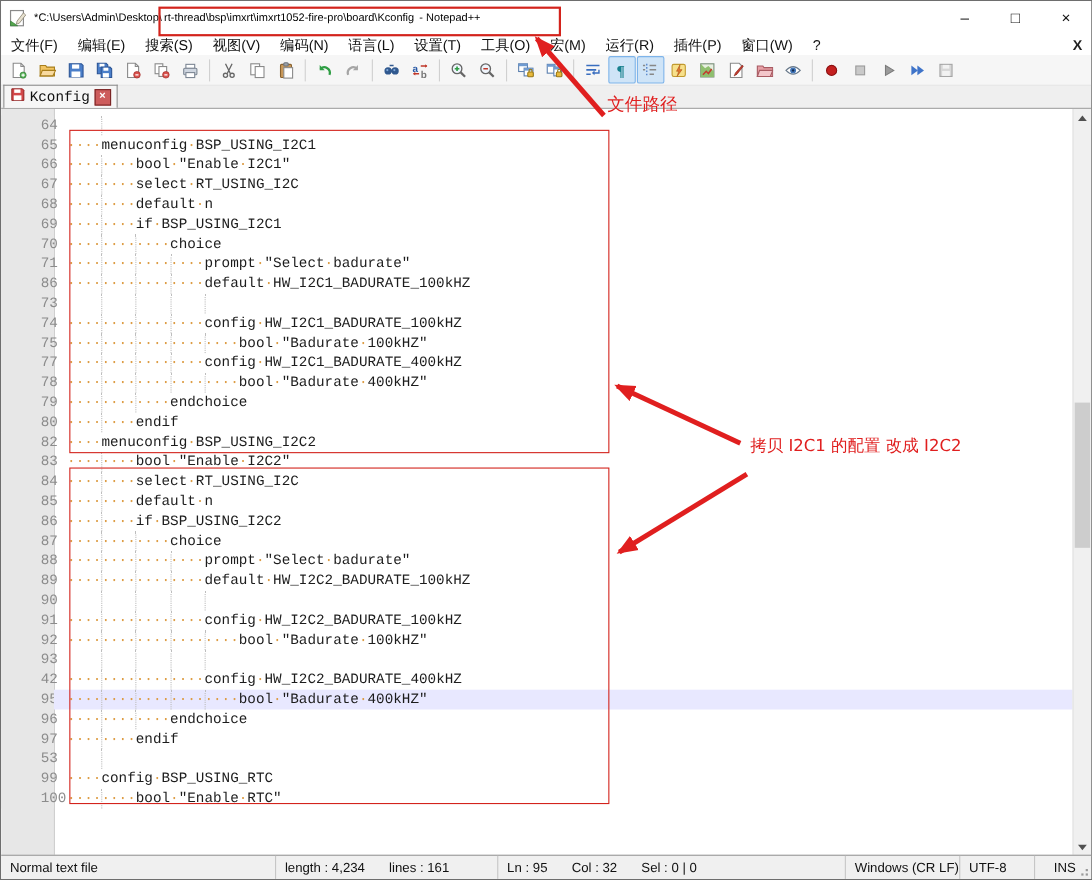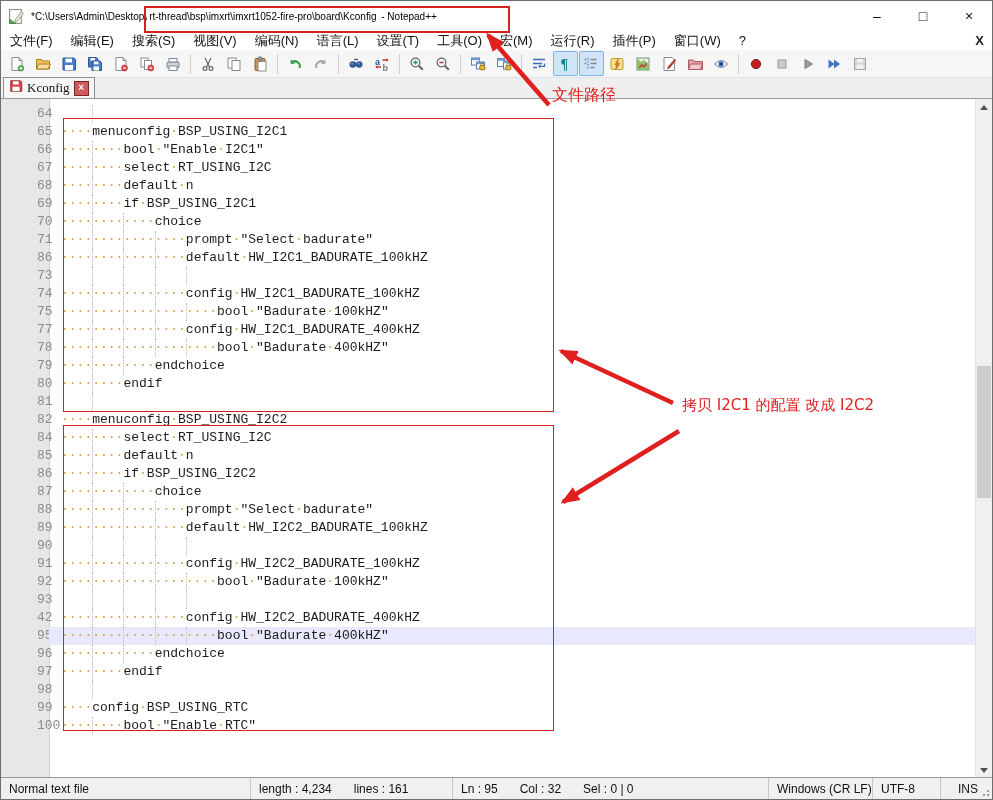--- a/index.html
+++ b/index.html
@@ -21,21 +21,21 @@
 
   
   .toolbar{position:absolute;left:0;top:49px;right:0;height:28px;background:#f6f6f6;display:flex;align-items:center;padding-left:3px;border-bottom:1px solid #e3e3e3;box-sizing:border-box;}
   .tb{width:23px;height:23px;display:flex;align-items:center;justify-content:center;border:1px solid transparent;border-radius:2px;margin:0 0.5px;flex:0 0 auto;}
   .tb.pressed{background:#cfe4f7;border-color:#7eb4ea;}
   .tsep{width:1px;height:20px;background:#d0d0d0;margin:0 4px;flex:0 0 auto;}
 
   
   .tabbar{position:absolute;left:0;top:77px;right:0;height:21px;background:#efefef;border-bottom:1px solid #9a9a9a;box-sizing:border-box;display:flex;align-items:flex-end;}
   .tab{height:20px;margin-left:2px;background:#f6f6f6;border:1px solid #8f8f8f;border-bottom:none;display:flex;align-items:center;gap:4px;padding:0 5px;}
-  .tab-label{font-family:Liberation Serif, serif;font-size:13px;color:#111;}
+  .tab-label{font-family:Liberation Mono, monospace;font-size:13px;color:#111;}
   .tab-close{width:13px;height:13px;background:#cd5c5c;border:1px solid #7a2626;color:#fff;font-size:10px;line-height:11px;text-align:center;font-weight:bold;}
 
   
   .editor{position:absolute;left:0;top:98px;right:0;height:680px;background:#fff;overflow:hidden;}
   .gutter-bg{position:absolute;left:0;top:0;bottom:0;width:48px;background:#e7e7e7;border-right:1px solid #cfcfcf;}
   .code{position:absolute;left:0;top:6px;right:17px;font-family:"Liberation Mono","DejaVu Sans Mono",monospace;font-size:13px;line-height:18px;}
   .row{display:flex;height:18px;white-space:pre;}
   .ln{width:48px;flex:0 0 auto;text-align:center;padding-right:10px;box-sizing:border-box;color:#8c8c8c;background:#e7e7e7;padding-left:36px;}
   .lt{flex:1;position:relative;padding-left:12px;color:#1c1c1c;}
   .lt.cur{background:#e8e8ff;}
@@ -363,37 +363,37 @@
         <div class="row"><span class="ln">70</span><div class="lt"><span class="g" style="left: 43.2px;"></span><span class="g" style="left: 74.4px;"></span><span class="w">············</span><span>choice</span></div></div>
         <div class="row"><span class="ln">71</span><div class="lt"><span class="g" style="left: 43.2px;"></span><span class="g" style="left: 74.4px;"></span><span class="g" style="left: 105.6px;"></span><span class="w">················</span><span>prompt</span><span class="w">·</span><span>"Select</span><span class="w">·</span><span>badurate"</span></div></div>
         <div class="row"><span class="ln">86</span><div class="lt"><span class="g" style="left: 43.2px;"></span><span class="g" style="left: 74.4px;"></span><span class="g" style="left: 105.6px;"></span><span class="w">················</span><span>default</span><span class="w">·</span><span>HW_I2C1_BADURATE_100kHZ</span></div></div>
         <div class="row"><span class="ln">73</span><div class="lt"><span class="g" style="left: 43.2px;"></span><span class="g" style="left: 74.4px;"></span><span class="g" style="left: 105.6px;"></span><span class="g" style="left: 136.8px;"></span></div></div>
         <div class="row"><span class="ln">74</span><div class="lt"><span class="g" style="left: 43.2px;"></span><span class="g" style="left: 74.4px;"></span><span class="g" style="left: 105.6px;"></span><span class="w">················</span><span>config</span><span class="w">·</span><span>HW_I2C1_BADURATE_100kHZ</span></div></div>
         <div class="row"><span class="ln">75</span><div class="lt"><span class="g" style="left: 43.2px;"></span><span class="g" style="left: 74.4px;"></span><span class="g" style="left: 105.6px;"></span><span class="g" style="left: 136.8px;"></span><span class="w">····················</span><span>bool</span><span class="w">·</span><span>"Badurate</span><span class="w">·</span><span>100kHZ"</span></div></div>
         <div class="row"><span class="ln">77</span><div class="lt"><span class="g" style="left: 43.2px;"></span><span class="g" style="left: 74.4px;"></span><span class="g" style="left: 105.6px;"></span><span class="w">················</span><span>config</span><span class="w">·</span><span>HW_I2C1_BADURATE_400kHZ</span></div></div>
         <div class="row"><span class="ln">78</span><div class="lt"><span class="g" style="left: 43.2px;"></span><span class="g" style="left: 74.4px;"></span><span class="g" style="left: 105.6px;"></span><span class="g" style="left: 136.8px;"></span><span class="w">····················</span><span>bool</span><span class="w">·</span><span>"Badurate</span><span class="w">·</span><span>400kHZ"</span></div></div>
         <div class="row"><span class="ln">79</span><div class="lt"><span class="g" style="left: 43.2px;"></span><span class="g" style="left: 74.4px;"></span><span class="w">············</span><span>endchoice</span></div></div>
         <div class="row"><span class="ln">80</span><div class="lt"><span class="g" style="left: 43.2px;"></span><span class="w">········</span><span>endif</span></div></div>
-        <div class="row"><span class="ln">81</span><div class="lt"><span class="g" style="left: 43.2px;"></span></div></div>
         <div class="row"><span class="ln">82</span><div class="lt"><span class="w">····</span><span>menuconfig</span><span class="w">·</span><span>BSP_USING_I2C2</span></div></div>
+        <div class="row"><span class="ln">83</span><div class="lt"><span class="g" style="left: 43.2px;"></span><span class="w">········</span><span>bool</span><span class="w">·</span><span>"Enable</span><span class="w">·</span><span>I2C2"</span></div></div>
         <div class="row"><span class="ln">84</span><div class="lt"><span class="g" style="left: 43.2px;"></span><span class="w">········</span><span>select</span><span class="w">·</span><span>RT_USING_I2C</span></div></div>
         <div class="row"><span class="ln">85</span><div class="lt"><span class="g" style="left: 43.2px;"></span><span class="w">········</span><span>default</span><span class="w">·</span><span>n</span></div></div>
         <div class="row"><span class="ln">86</span><div class="lt"><span class="g" style="left: 43.2px;"></span><span class="w">········</span><span>if</span><span class="w">·</span><span>BSP_USING_I2C2</span></div></div>
         <div class="row"><span class="ln">87</span><div class="lt"><span class="g" style="left: 43.2px;"></span><span class="g" style="left: 74.4px;"></span><span class="w">············</span><span>choice</span></div></div>
         <div class="row"><span class="ln">88</span><div class="lt"><span class="g" style="left: 43.2px;"></span><span class="g" style="left: 74.4px;"></span><span class="g" style="left: 105.6px;"></span><span class="w">················</span><span>prompt</span><span class="w">·</span><span>"Select</span><span class="w">·</span><span>badurate"</span></div></div>
         <div class="row"><span class="ln">89</span><div class="lt"><span class="g" style="left: 43.2px;"></span><span class="g" style="left: 74.4px;"></span><span class="g" style="left: 105.6px;"></span><span class="w">················</span><span>default</span><span class="w">·</span><span>HW_I2C2_BADURATE_100kHZ</span></div></div>
         <div class="row"><span class="ln">90</span><div class="lt"><span class="g" style="left: 43.2px;"></span><span class="g" style="left: 74.4px;"></span><span class="g" style="left: 105.6px;"></span><span class="g" style="left: 136.8px;"></span></div></div>
         <div class="row"><span class="ln">91</span><div class="lt"><span class="g" style="left: 43.2px;"></span><span class="g" style="left: 74.4px;"></span><span class="g" style="left: 105.6px;"></span><span class="w">················</span><span>config</span><span class="w">·</span><span>HW_I2C2_BADURATE_100kHZ</span></div></div>
         <div class="row"><span class="ln">92</span><div class="lt"><span class="g" style="left: 43.2px;"></span><span class="g" style="left: 74.4px;"></span><span class="g" style="left: 105.6px;"></span><span class="g" style="left: 136.8px;"></span><span class="w">····················</span><span>bool</span><span class="w">·</span><span>"Badurate</span><span class="w">·</span><span>100kHZ"</span></div></div>
         <div class="row"><span class="ln">93</span><div class="lt"><span class="g" style="left: 43.2px;"></span><span class="g" style="left: 74.4px;"></span><span class="g" style="left: 105.6px;"></span><span class="g" style="left: 136.8px;"></span></div></div>
         <div class="row"><span class="ln">42</span><div class="lt"><span class="g" style="left: 43.2px;"></span><span class="g" style="left: 74.4px;"></span><span class="g" style="left: 105.6px;"></span><span class="w">················</span><span>config</span><span class="w">·</span><span>HW_I2C2_BADURATE_400kHZ</span></div></div>
         <div class="row"><span class="ln">95</span><div class="lt cur"><span class="g" style="left: 43.2px;"></span><span class="g" style="left: 74.4px;"></span><span class="g" style="left: 105.6px;"></span><span class="g" style="left: 136.8px;"></span><span class="w">····················</span><span>bool</span><span class="w">·</span><span>"Badurate</span><span class="w">·</span><span>400kHZ"</span></div></div>
         <div class="row"><span class="ln">96</span><div class="lt"><span class="g" style="left: 43.2px;"></span><span class="g" style="left: 74.4px;"></span><span class="w">············</span><span>endchoice</span></div></div>
         <div class="row"><span class="ln">97</span><div class="lt"><span class="g" style="left: 43.2px;"></span><span class="w">········</span><span>endif</span></div></div>
-        <div class="row"><span class="ln">98</span><div class="lt"><span class="g" style="left: 43.2px;"></span></div></div>
+        <div class="row"><span class="ln">53</span><div class="lt"><span class="g" style="left: 43.2px;"></span></div></div>
         <div class="row"><span class="ln">99</span><div class="lt"><span class="w">····</span><span>config</span><span class="w">·</span><span>BSP_USING_RTC</span></div></div>
         <div class="row"><span class="ln">100</span><div class="lt"><span class="g" style="left: 43.2px;"></span><span class="w">········</span><span>bool</span><span class="w">·</span><span>"Enable</span><span class="w">·</span><span>RTC"</span></div></div>
       </div>
     <div class="redbox" id="redbox1"></div>
     <div class="redbox" id="redbox2"></div>
     <div class="vscroll">
       <div class="sb-btn sb-up">
           <div class="tri-up"></div>
         </div>
       <div class="sb-thumb"></div>

